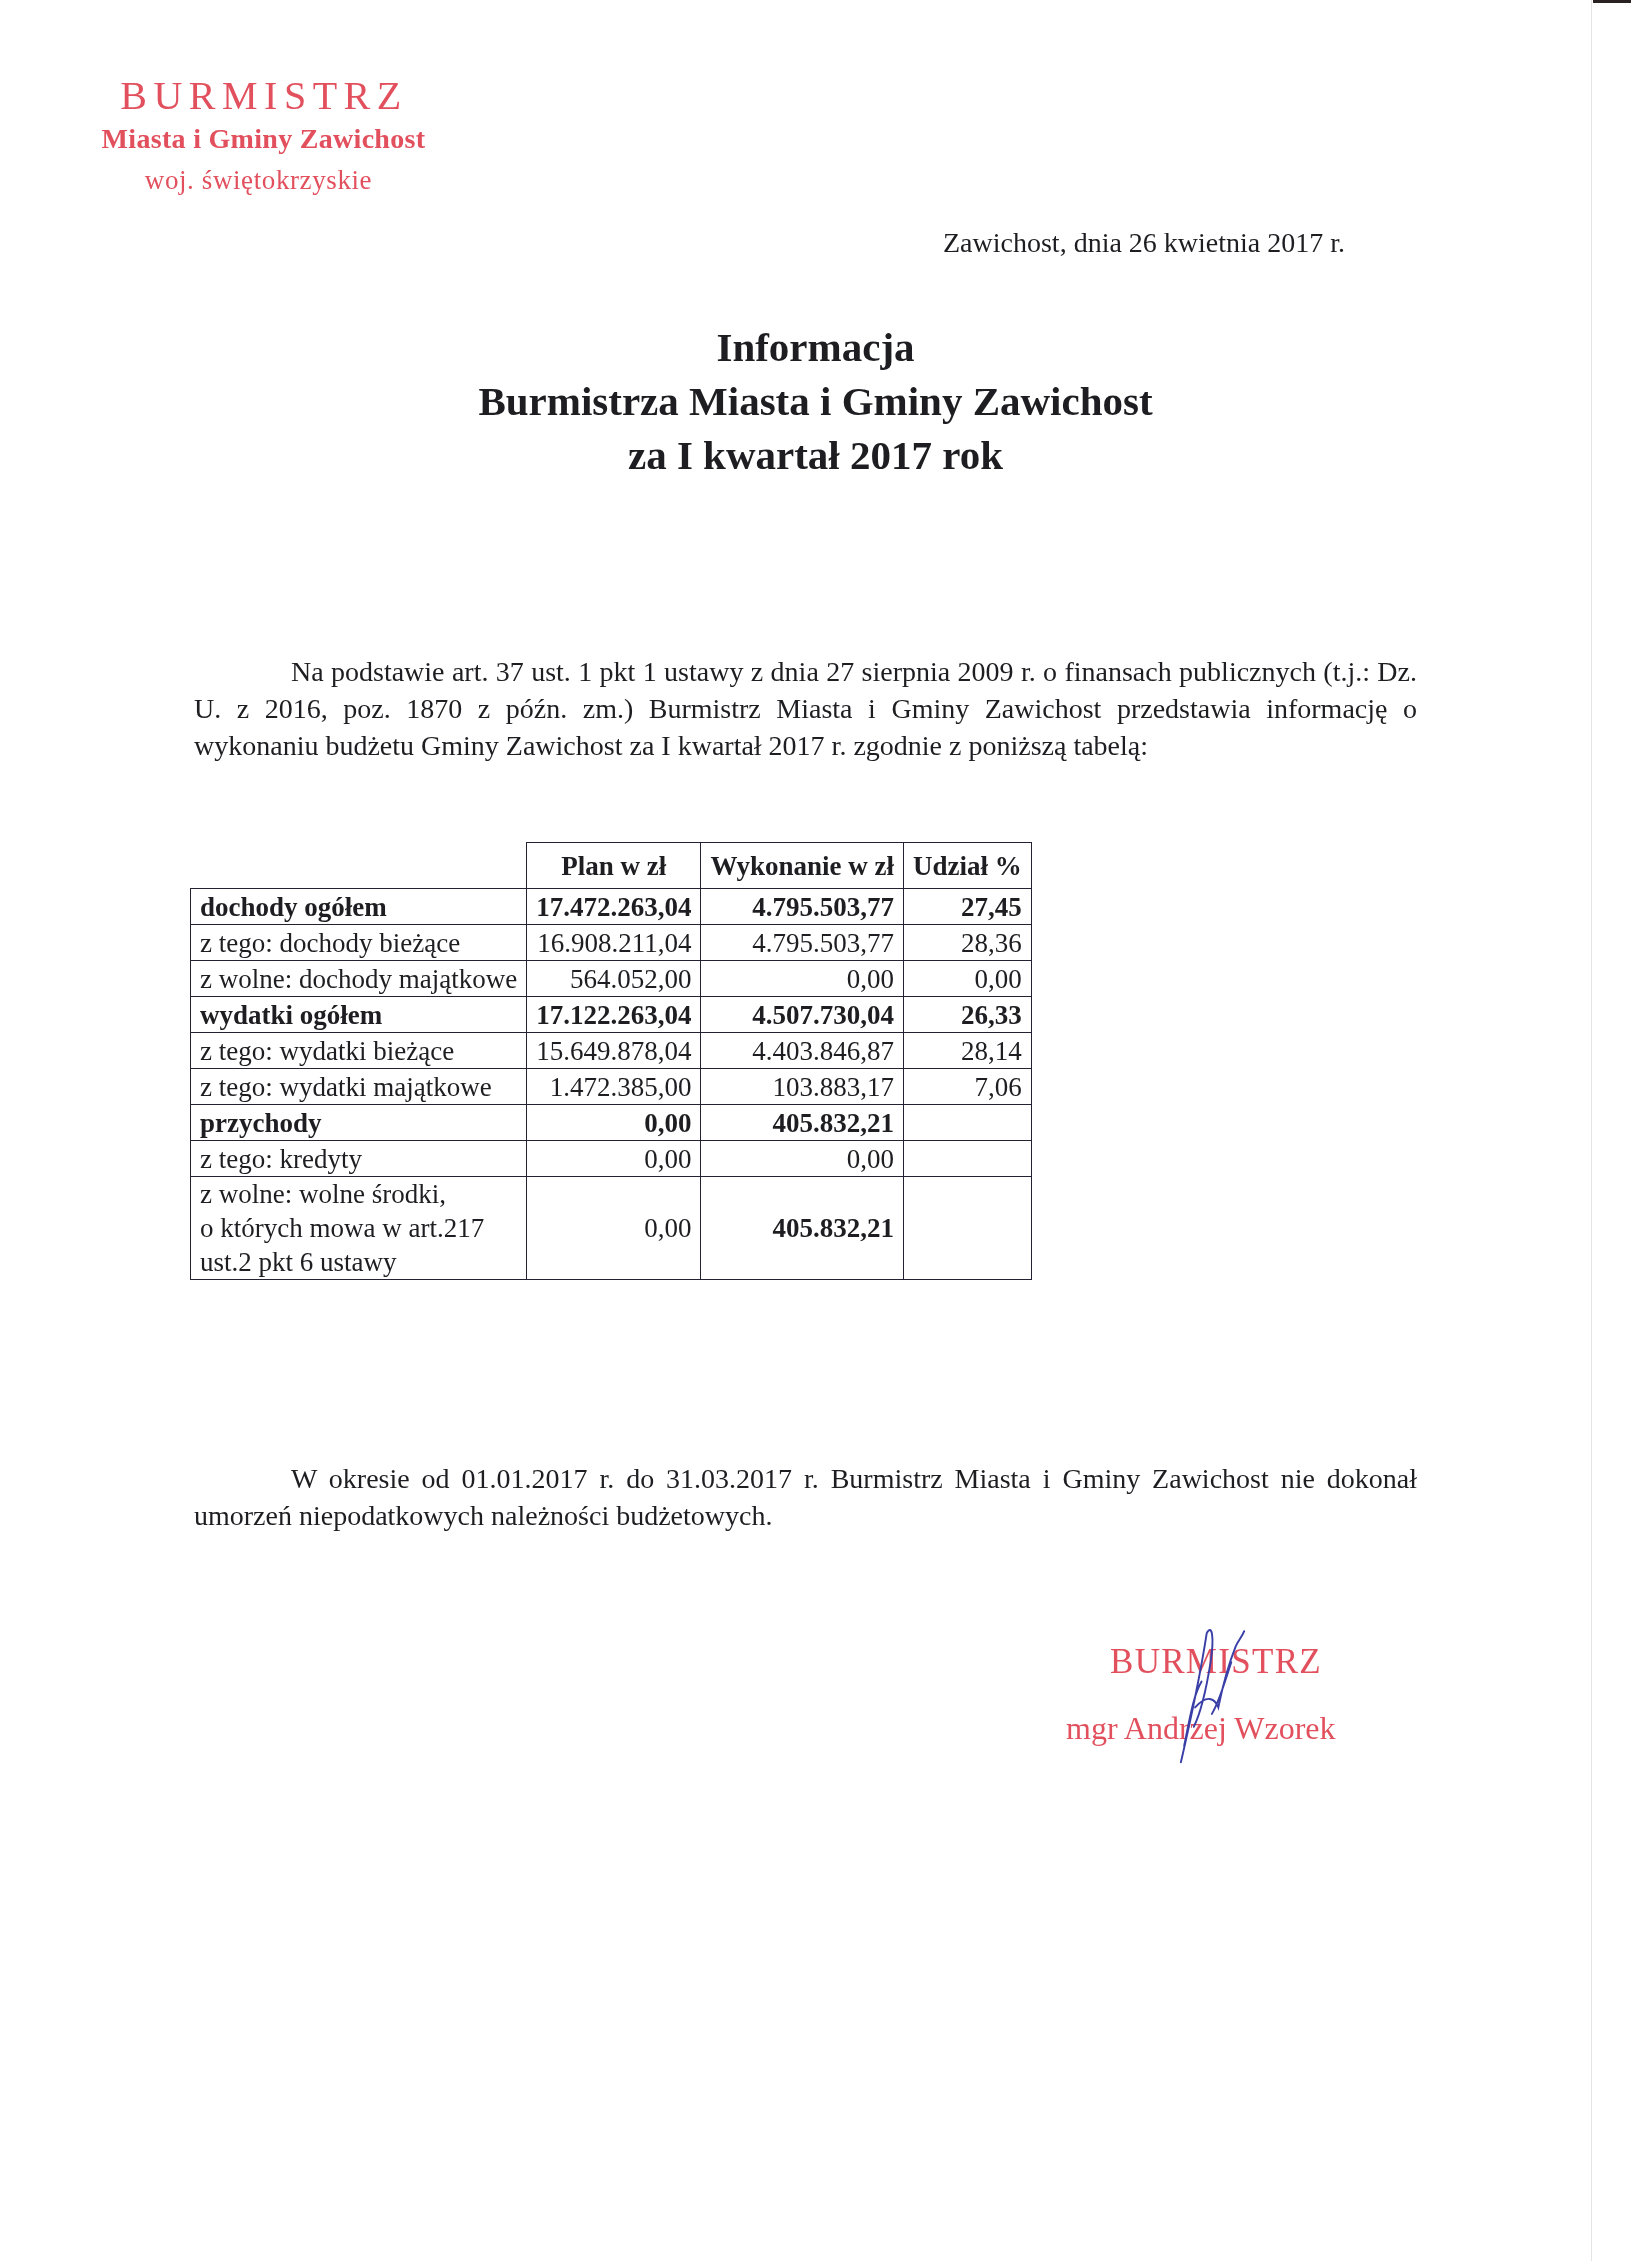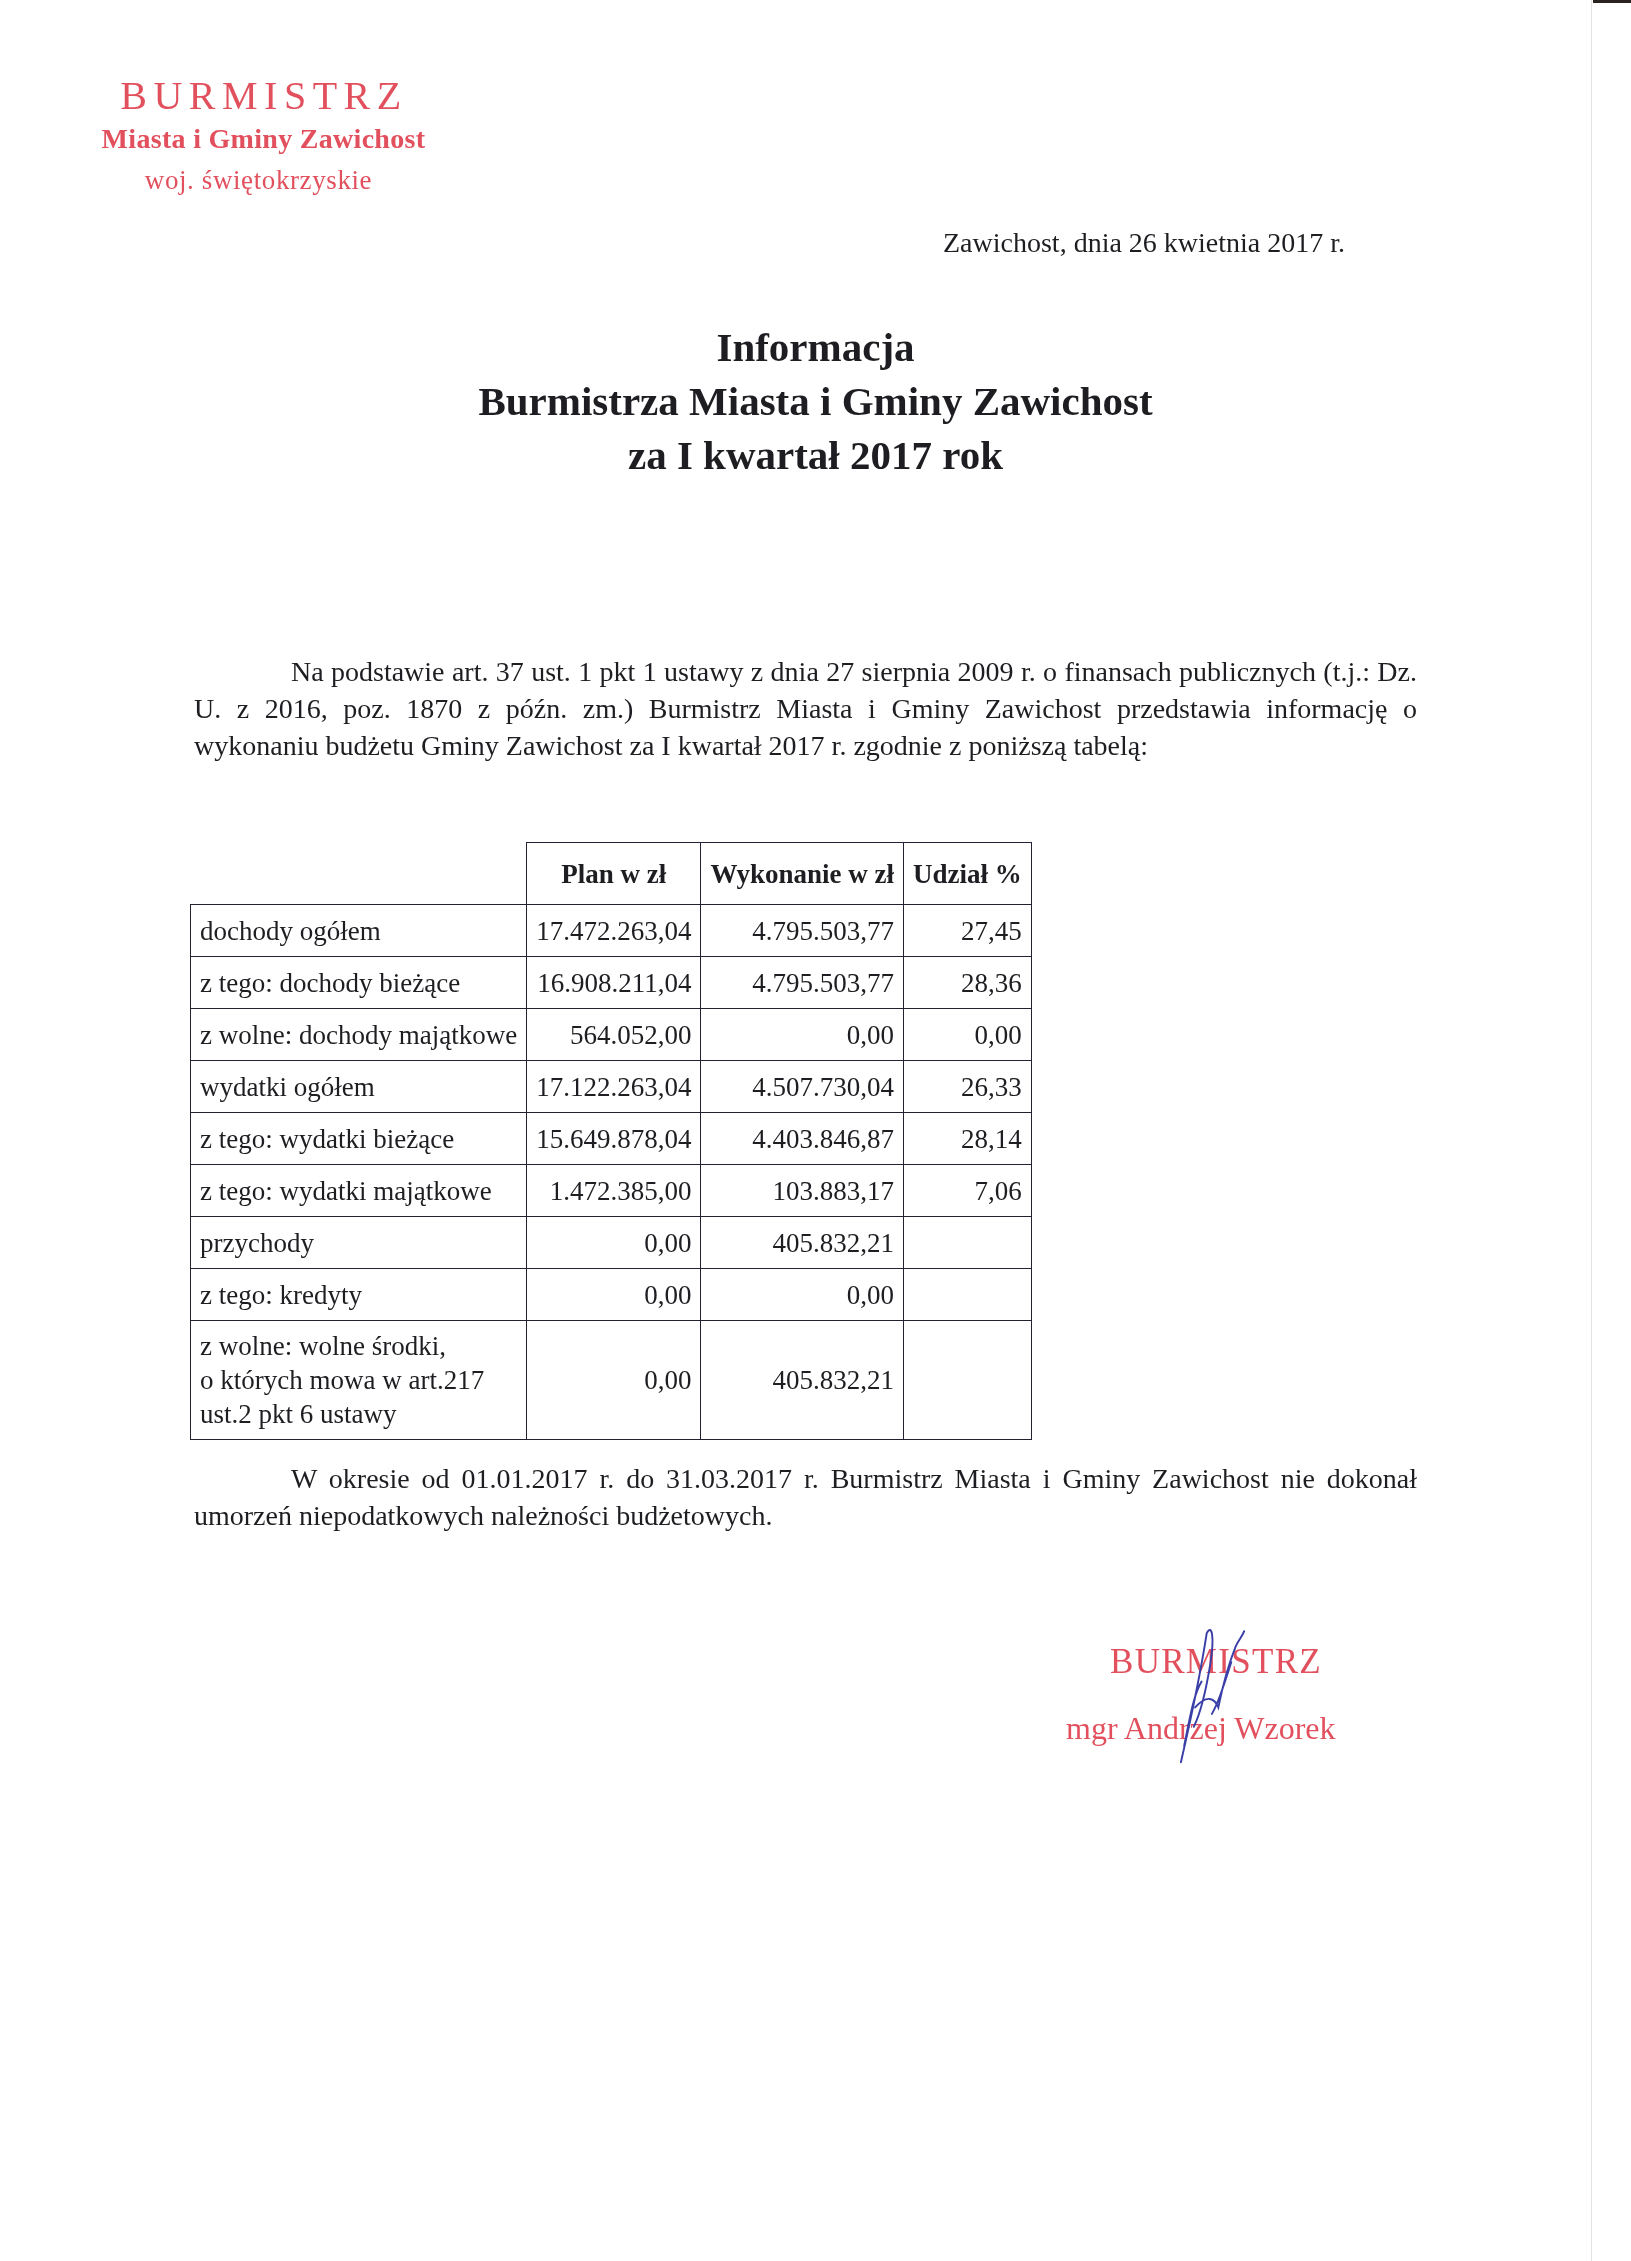--- a/index.html
+++ b/index.html
@@ -21,23 +21,23 @@
 
   .title-block { position: absolute; left: 0; width: 1631px; top: 320px; text-align: center; font-weight: bold; font-size: 41px; line-height: 54px; }
 
   .para { position: absolute; left: 194px; width: 1223px; font-size: 28px; line-height: 37px; text-align: justify; }
   .para .indent { display: inline-block; width: 97px; }
   .para1 { top: 653px; }
   .para2 { top: 1460px; }
 
   
   .tbl { position: absolute; border-collapse: collapse; font-size: 27px; }
-  .tbl td { border: 1.6px solid #222233; padding: 8px 9px; height: 35px; line-height: 34px; vertical-align: middle; white-space: nowrap; }
+  .tbl td { border: 1.6px solid #222233; padding: 0 9px; height: 35px; line-height: 34px; vertical-align: middle; white-space: nowrap; }
   .tbl .num { text-align: right; }
-  .tbl .b { font-weight: normal; }
+  .tbl .b { font-weight: bold; }
   .tbl .hdr td { font-weight: bold; text-align: center; height: 45px; }
   .tbl .blank { border: none !important; }
   .tbl .open-right { border-right: none !important; border-bottom-color: #222233; }
   .tbl .tall td.lbl { line-height: 34px; white-space: normal; }
   .tbl-wrap { position: absolute; left: 190px; top: 842px; }
   col.c1 { width: 419px; } col.c2 { width: 365px; } col.c3 { width: 319px; } col.c4 { width: 190px; }
 
   
   .sig-title { position: absolute; left: 1110px; top: 1642px; color: #e2505e; font-size: 35px; letter-spacing: 1.3px; }
   .sig-name { position: absolute; left: 1066px; top: 1710px; color: #e2505e; font-size: 32px; }

